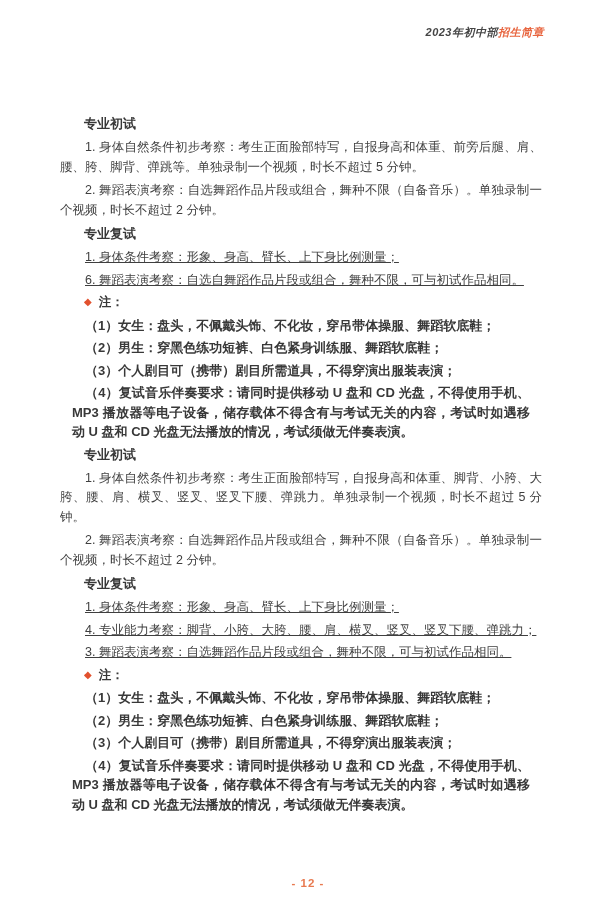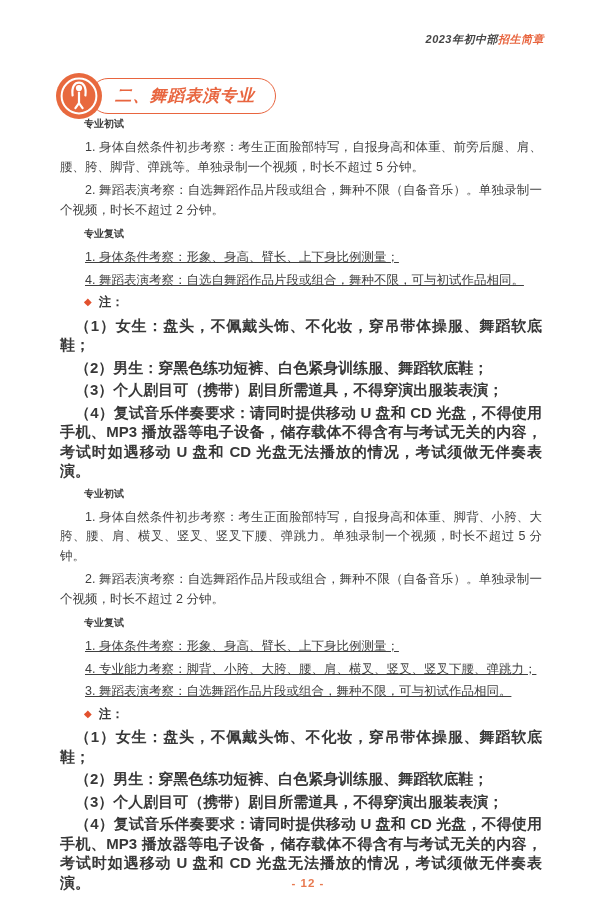--- a/index.html
+++ b/index.html
@@ -8,21 +8,21 @@
     background:#ffffff;
     font-family:"Liberation Sans","DejaVu Sans",sans-serif;
     color:#3c3c3c;
     overflow:hidden;
     position:relative;
   }
   .page{position:absolute;inset:0;background:#ffffff;}
 
   
   .doc-header{
-    position:absolute;top:32px;right:56px;
+    position:absolute;top:25px;right:56px;
     font-size:11px;font-weight:700;font-style:italic;
     letter-spacing:.5px;white-space:nowrap;
   }
   .doc-header .hdr-prefix{color:#454545;}
   .doc-header .hdr-highlight{color:#e8653f;}
 
   
   .badge{
     position:absolute;top:73px;left:56px;
     display:flex;align-items:center;height:46px;
@@ -46,84 +46,69 @@
   .doc-body{
     position:absolute;left:60px;right:58px;top:112px;
     text-align:justify;
   }
   .section-heading{
     font-size:15px;font-weight:700;color:#e8653f;
     margin:5px 0 6px;line-height:20px;letter-spacing:.5px;
   }
   section + section .section-heading{margin-top:24px;}
   .subheading{
-    font-size:10px;font-weight:700;color:#383838;
+    font-size:13px;font-weight:700;color:#383838;
     margin:2px 0 5px 24px;line-height:19px;
   }
   .paragraph{
     font-size:12.5px;line-height:19.5px;color:#3f3f3f;
     text-indent:2em;margin:0 0 4px;
   }
   .numbered-item{
     font-size:12.5px;line-height:19.5px;color:#3f3f3f;
     text-indent:2em;margin:0 0 3px;text-decoration:underline;
   }
   .note-heading{
     font-size:12.5px;font-weight:700;color:#383838;
     margin:1px 0 3px 24px;line-height:19.5px;text-indent:0;
   }
   .note-heading .diamond{
     color:#e2512e;font-size:10px;margin-right:7px;
     display:inline-block;transform:translateY(-1px);
   }
   .note-item{
-    font-size:15px;line-height:19.5px;color:#383838;font-weight:700;
-    text-indent:1em;margin:0 0 3px;
+    font-size:13px;line-height:19.5px;color:#383838;font-weight:700;
+    text-indent:1em;margin:0 12px 3px;
   }
 
   
   .doc-footer{
     position:absolute;left:16px;right:0;bottom:34px;
     text-align:center;font-size:11.5px;font-weight:700;
     color:#e8794f;letter-spacing:1px;
   }
 </style>
 </head>
 <body>
 
 <div class="page">
 
   <div class="doc-header">
     <span class="hdr-prefix">2023年初中部</span><span class="hdr-highlight">招生简章</span>
   </div>
 
-  <div class="badge">
-    <div class="badge-circle">
-      <svg width="46" height="46" viewBox="0 0 46 46" aria-hidden="true">
-        <circle cx="23" cy="23" r="23" fill="#e8693e"></circle>
-        <circle cx="23" cy="23" r="17.4" fill="none" stroke="#ffffff" stroke-width="2"></circle>
-        <circle cx="23" cy="15" r="3.1" fill="#ffffff"></circle>
-        <path d="M16.6 22.5 C15.4 13.2 19 9.6 23 9.6 C27 9.6 30.6 13.2 29.4 22.5" fill="none" stroke="#ffffff" stroke-width="2.2" stroke-linecap="round"></path>
-        <path d="M23 19.5 L23 30.5" fill="none" stroke="#ffffff" stroke-width="2.2" stroke-linecap="round"></path>
-        <path d="M19.4 35.2 L23 30.2 L26.6 35.2" fill="none" stroke="#ffffff" stroke-width="2.2" stroke-linecap="round" stroke-linejoin="round"></path>
-      </svg>
-    </div>
-    <div class="badge-pill">
-      <span class="badge-title">二、舞蹈表演专业</span>
-    </div>
-  </div>
 
   <div class="doc-body">
       <section>
         <h3 class="subheading">专业初试</h3>
         <p class="paragraph">1. 身体自然条件初步考察：考生正面脸部特写，自报身高和体重、前旁后腿、肩、腰、胯、脚背、弹跳等。单独录制一个视频，时长不超过 5 分钟。</p>
         <p class="paragraph">2. 舞蹈表演考察：自选舞蹈作品片段或组合，舞种不限（自备音乐）。单独录制一个视频，时长不超过 2 分钟。</p>
         <h3 class="subheading">专业复试</h3>
         <p class="numbered-item">1. 身体条件考察：形象、身高、臂长、上下身比例测量；</p>
-        <p class="numbered-item">4. 舞蹈表演考察：自选自舞蹈作品片段或组合，舞种不限，可与初试作品相同。</p>
+        <p class="numbered-item">6. 舞蹈表演考察：自选自舞蹈作品片段或组合，舞种不限，可与初试作品相同。</p>
         <p class="note-heading"><span class="diamond">◆</span><span>注：</span></p>
         <p class="note-item">（1）女生：盘头，不佩戴头饰、不化妆，穿吊带体操服、舞蹈软底鞋；</p>
         <p class="note-item">（2）男生：穿黑色练功短裤、白色紧身训练服、舞蹈软底鞋；</p>
         <p class="note-item">（3）个人剧目可（携带）剧目所需道具，不得穿演出服装表演；</p>
         <p class="note-item">（4）复试音乐伴奏要求：请同时提供移动 U 盘和 CD 光盘，不得使用手机、MP3 播放器等电子设备，储存载体不得含有与考试无关的内容，考试时如遇移动 U 盘和 CD 光盘无法播放的情况，考试须做无伴奏表演。</p>
       </section>
       <section>
         <h3 class="subheading">专业初试</h3>
         <p class="paragraph">1. 身体自然条件初步考察：考生正面脸部特写，自报身高和体重、脚背、小胯、大胯、腰、肩、横叉、竖叉、竖叉下腰、弹跳力。单独录制一个视频，时长不超过 5 分钟。</p>
         <p class="paragraph">2. 舞蹈表演考察：自选舞蹈作品片段或组合，舞种不限（自备音乐）。单独录制一个视频，时长不超过 2 分钟。</p>

